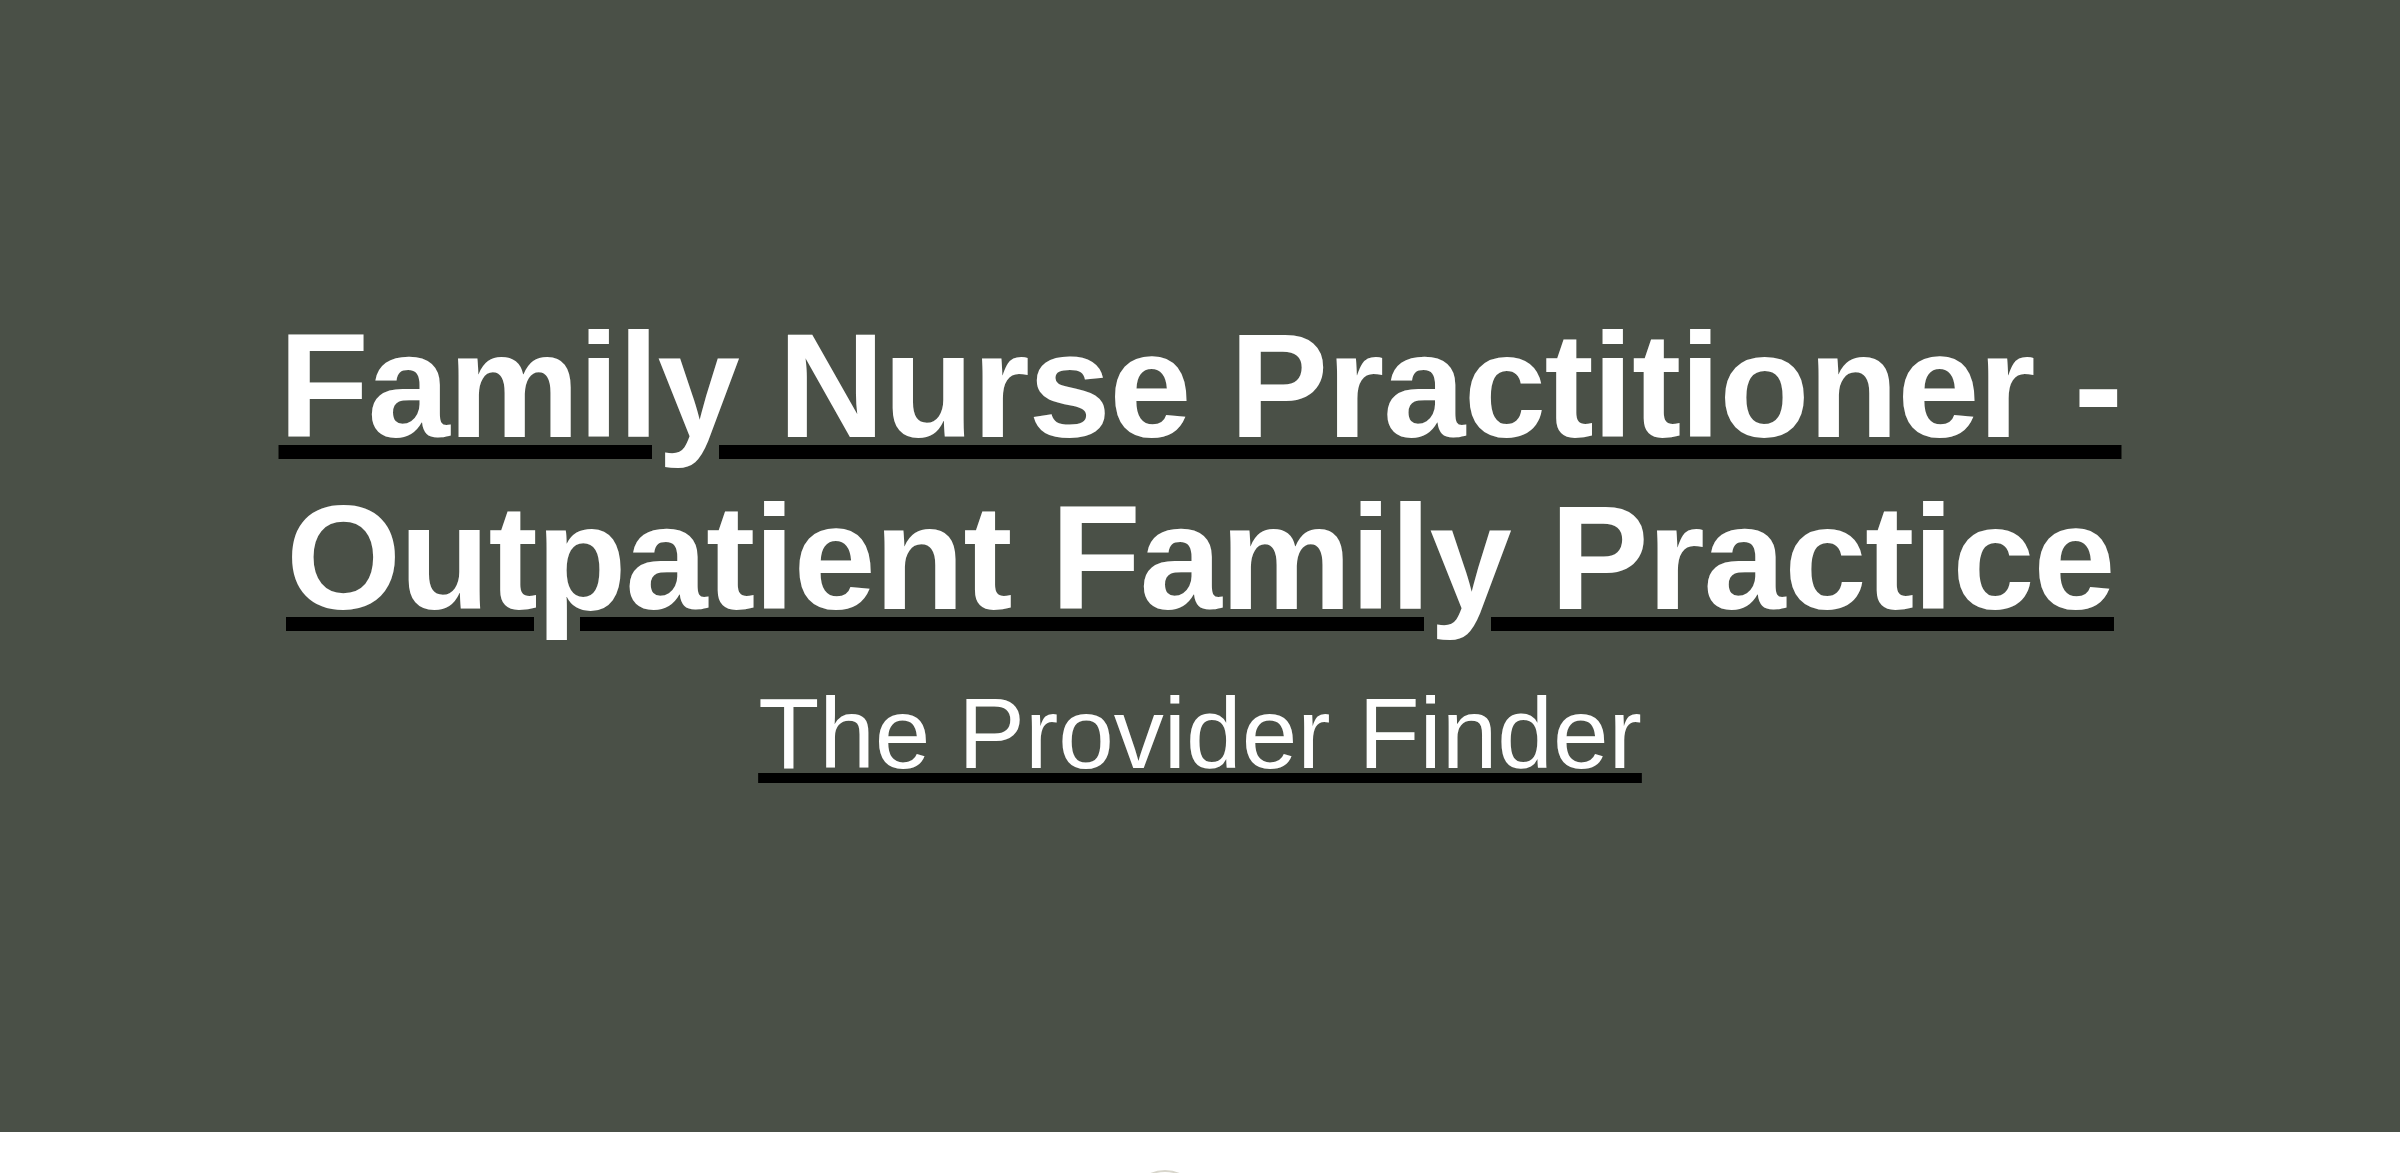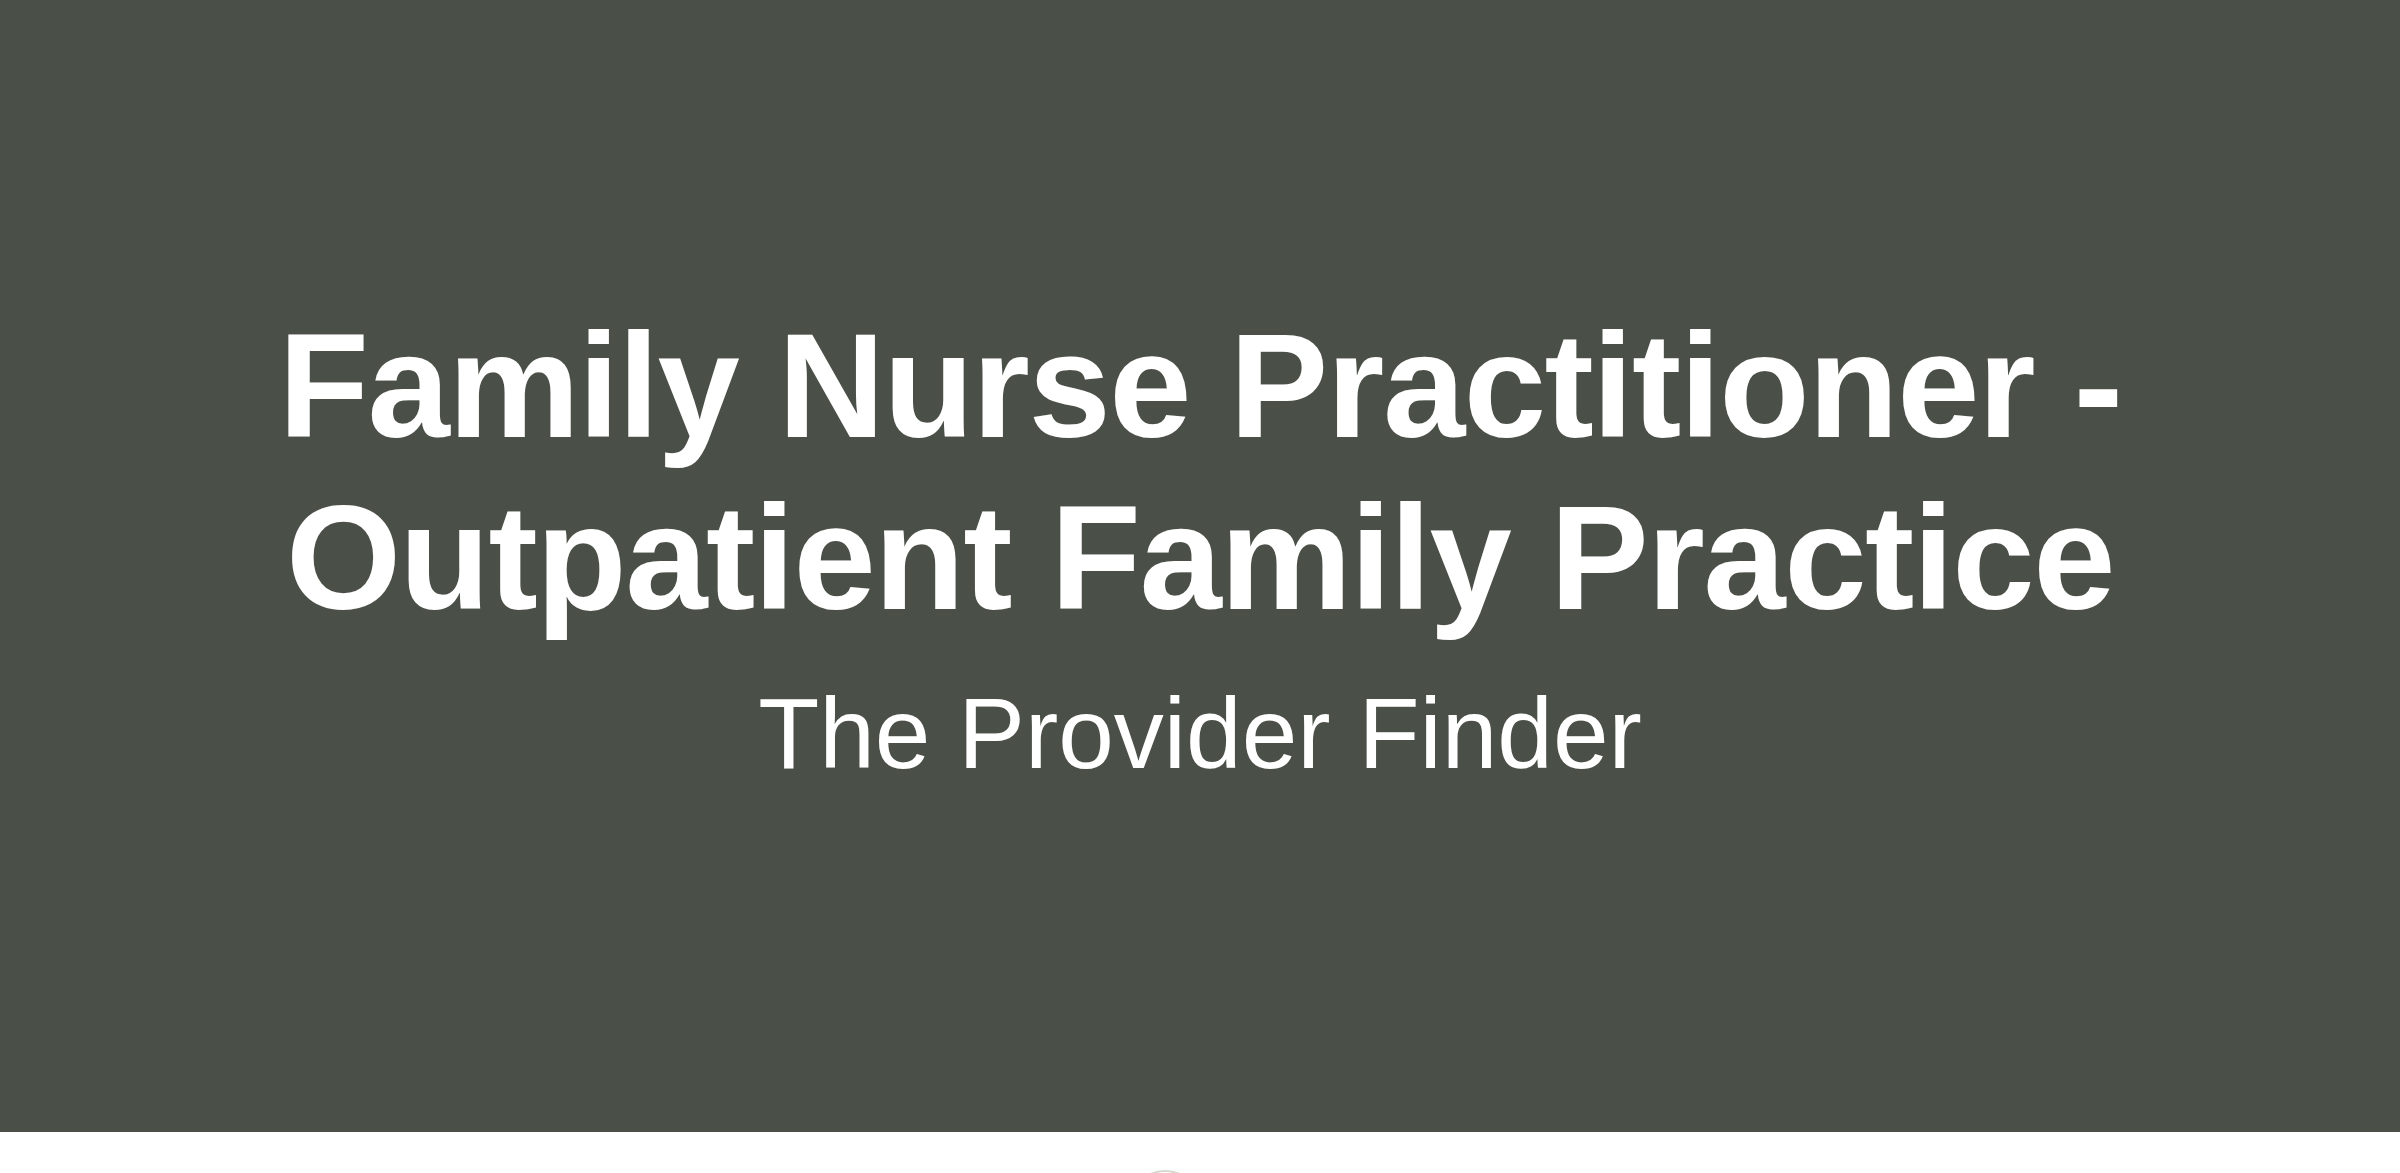--- a/index.html
+++ b/index.html
@@ -28,20 +28,21 @@
     top: 0;
     width: 2400px;
     height: 1132px;
     background: #4a5047;
     display: flex;
     flex-direction: column;
     align-items: center;
     justify-content: flex-start;
     box-sizing: border-box;
     padding-top: 300px;
+    text-decoration: underline;
   }
 
   .hero-inner {
     width: 1920px;
     max-width: 1920px;
     text-align: center;
   }
 
   .hero-title {
     margin: 0;

